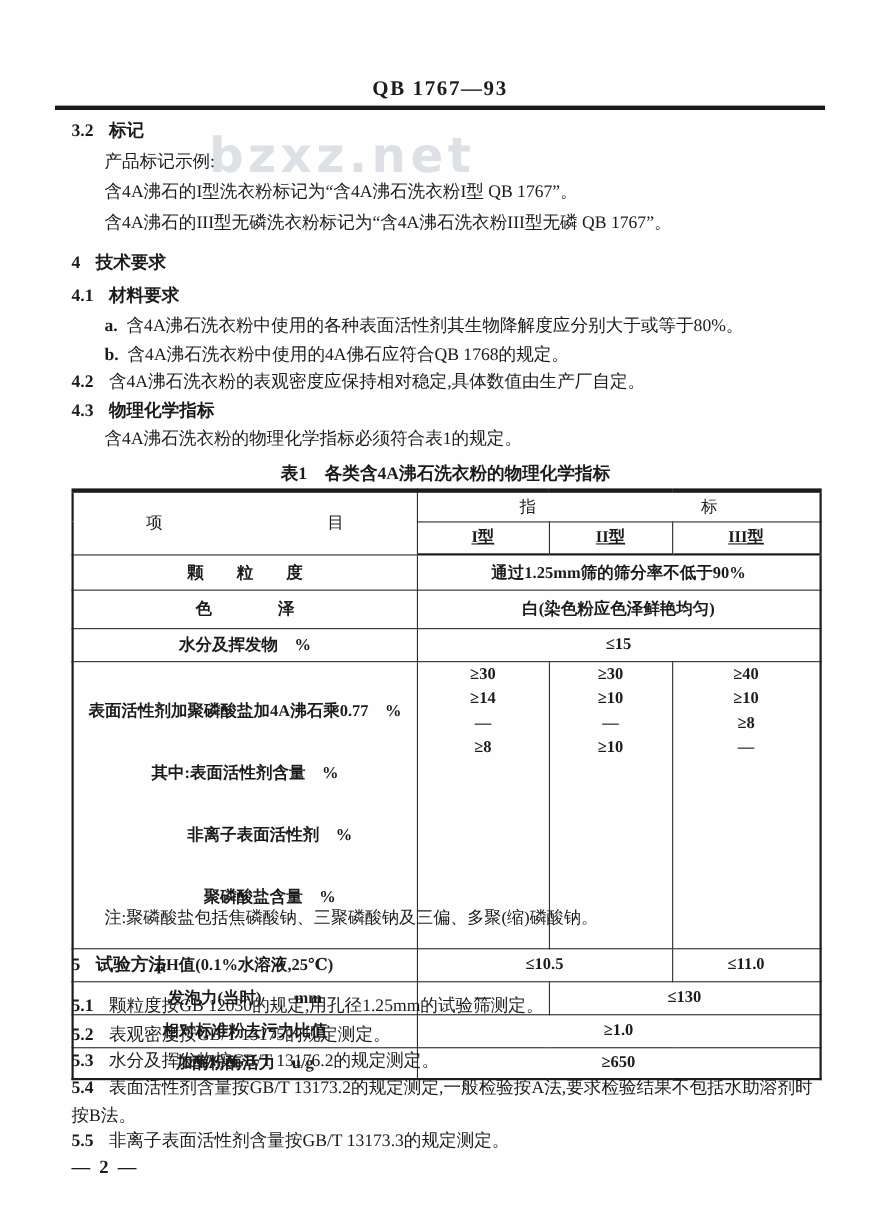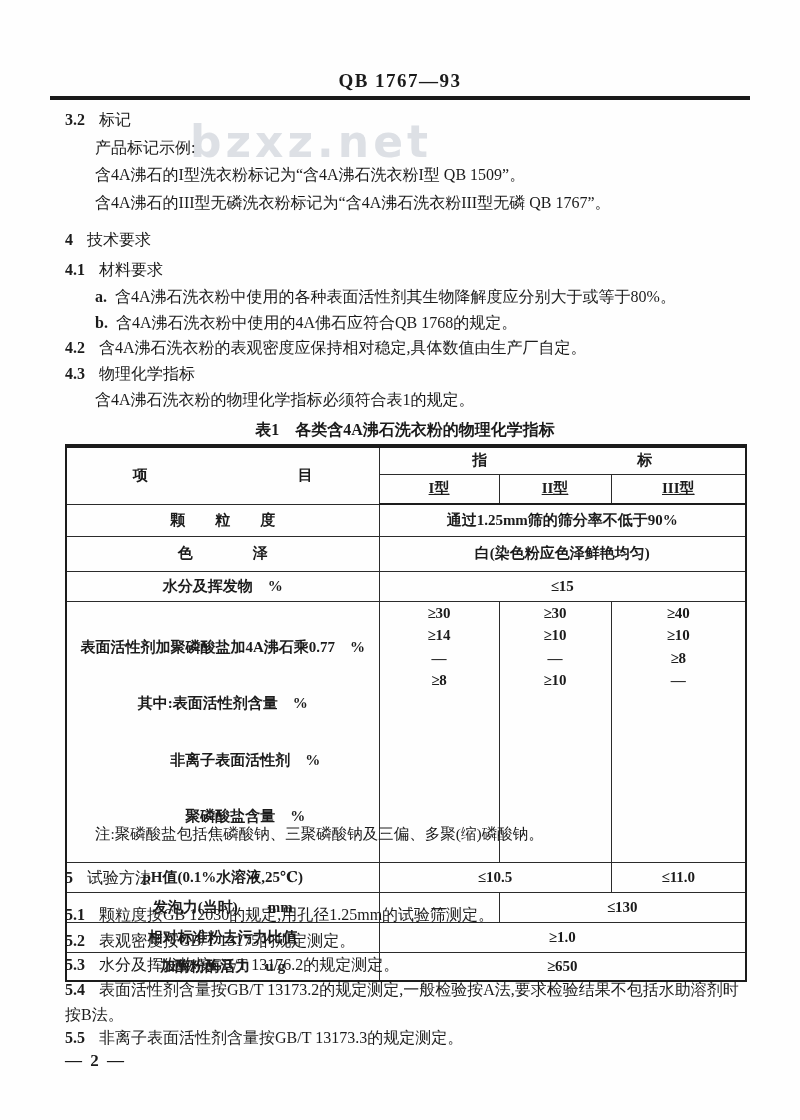--- a/index.html
+++ b/index.html
@@ -39,21 +39,21 @@
     top: 96px;
     left: 50px;
     right: 50px;
     height: 3.5px;
     background: #1a1a1a;
   }
   .line { position: absolute; left: 65px; right: 50px; font-size: 16px; line-height: 20px; }
   .indent { padding-left: 30px; }
   .num { font-weight: bold; margin-right: 14px; white-space: pre; }
   .blt { font-weight: bold; margin-right: 8px; }
-  .bold { font-weight: normal; margin-top: 40px; }
+  .bold { font-weight: bold; margin-top: 40px; }
   .caption {
     position: absolute;
     top: 420px;
     left: 65px;
     width: 680px;
     text-align: center;
     font-weight: bold;
     font-size: 16px;
   }
   table.phys {
@@ -68,21 +68,21 @@
   }
   table.phys th, table.phys td {
     border: 1.5px solid #2b2b2b;
     text-align: center;
     vertical-align: middle;
     padding: 0;
     overflow: hidden;
   }
   table.phys { border: 2.5px solid #1c1c1c; border-top-width: 4px; }
   tr.h2 th { border-bottom: 2.5px solid #1c1c1c; font-weight: bold; }
-  tr.h1 th { font-weight: bold; margin-top: 28px; }
+  tr.h1 th { font-weight: normal; margin-top: 28px; }
   .pre { white-space: pre; }
   td.lbl { text-align: left; padding-left: 12px; white-space: pre; }
   tr.h1 { height: 28px; }
   tr.h2 { height: 30px; text-decoration: underline; }
   tr.r-gran { height: 32px; }
   tr.r-color { height: 35px; }
   tr.r-moist { height: 30px; }
   tr.r-group { height: 93px; }
   tr.r-ph { height: 30px; }
   tr.r-foam { height: 30px; }
@@ -102,21 +102,21 @@
 
   <div class="watermark">bzxz.net</div>
 
   <div class="doc-code">QB 1767—93</div>
   <div class="head-rule"></div>
 
   <div class="line" style="top:110px">
     <span class="num">3.2</span><span class="bold">标记</span>
   </div>
   <div class="line indent" style="top:138px">产品标记示例:</div>
-  <div class="line indent" style="top:165px">含4A沸石的I型洗衣粉标记为“含4A沸石洗衣粉I型  QB 1509”。</div>
+  <div class="line indent" style="top:165px">含4A沸石的I型洗衣粉标记为“含4A沸石洗衣粉I型  QB 1767”。</div>
   <div class="line indent" style="top:193px">含4A沸石的III型无磷洗衣粉标记为“含4A沸石洗衣粉III型无磷  QB 1767”。</div>
 
   <div class="line" style="top:230px">
     <span class="num">4</span><span class="bold">技术要求</span>
   </div>
   <div class="line" style="top:260px">
     <span class="num">4.1</span><span class="bold">材料要求</span>
   </div>
   <div class="line indent" style="top:287px">
     <span class="blt">a.</span><span>含4A沸石洗衣粉中使用的各种表面活性剂其生物降解度应分别大于或等于80%。</span>

